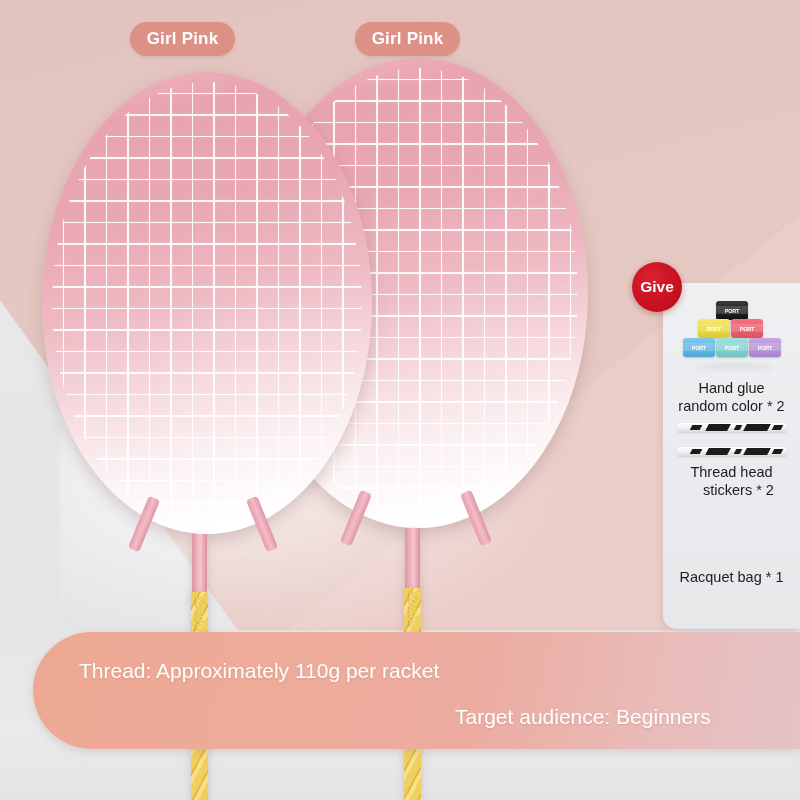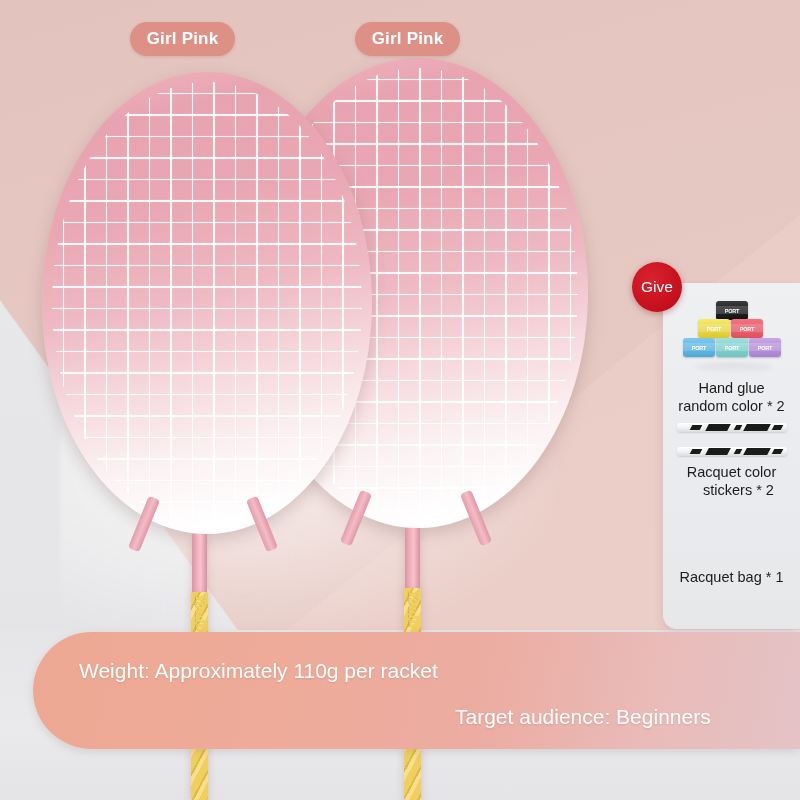--- a/index.html
+++ b/index.html
@@ -163,21 +163,21 @@
   }
   .give-badge {
     position:absolute;
     left:632px; top:262px;
     width:50px; height:50px;
     border-radius:50%;
     background:radial-gradient(circle at 38% 32%, #d8222f 0%, #c8111f 60%, #b80d1a 100%);
     display:flex; align-items:center; justify-content:center;
     color:#fff;
     font-size:15.5px;
-    font-weight:400;
+    font-weight:700;
     box-shadow:0 2px 6px rgba(120,20,30,.35);
     z-index:6;
   }
 
   
   .grips-img { position:absolute; left:14px; top:18px; width:110px; height:74px; }
   .roll {
     position:absolute;
     border-radius:3px;
     display:flex; align-items:center; justify-content:center;
@@ -423,29 +423,29 @@
       <i style="left:96px; top:2px; width:9px; height:5px;"></i>
     </div>
     <div class="sticker" style="left:14px; top:164px; width:110px;">
       <i style="left:14px; top:2px; width:10px; height:5px;"></i>
       <i style="left:30px; top:1px; width:22px; height:7px;"></i>
       <i style="left:58px; top:2px; width:6px; height:5px;"></i>
       <i style="left:68px; top:1px; width:24px; height:7px;"></i>
       <i style="left:96px; top:2px; width:9px; height:5px;"></i>
     </div>
 
-    <div class="gift-caption" style="top:180px;">Racquet color</div>
+    <div class="gift-caption" style="top:180px;">Thread head</div>
     <div class="gift-caption" style="top:198px;margin-left:7px;">stickers * 2</div>
 
 
     <div class="gift-caption" style="top:285px;">Racquet bag * 1</div>
   </div>
 
   <div class="give-badge">
     <span>Give</span>
   </div>
 
   <div class="spec-banner">
-    <div class="spec-row" style="left:46px; top:27px;">Weight: Approximately 110g per racket</div>
+    <div class="spec-row" style="left:46px; top:27px;">Thread: Approximately 110g per racket</div>
     <div class="spec-row" style="left:422px; top:73px;">Target audience: Beginners</div>
   </div>
 
 </div>
 
 </body></html>

